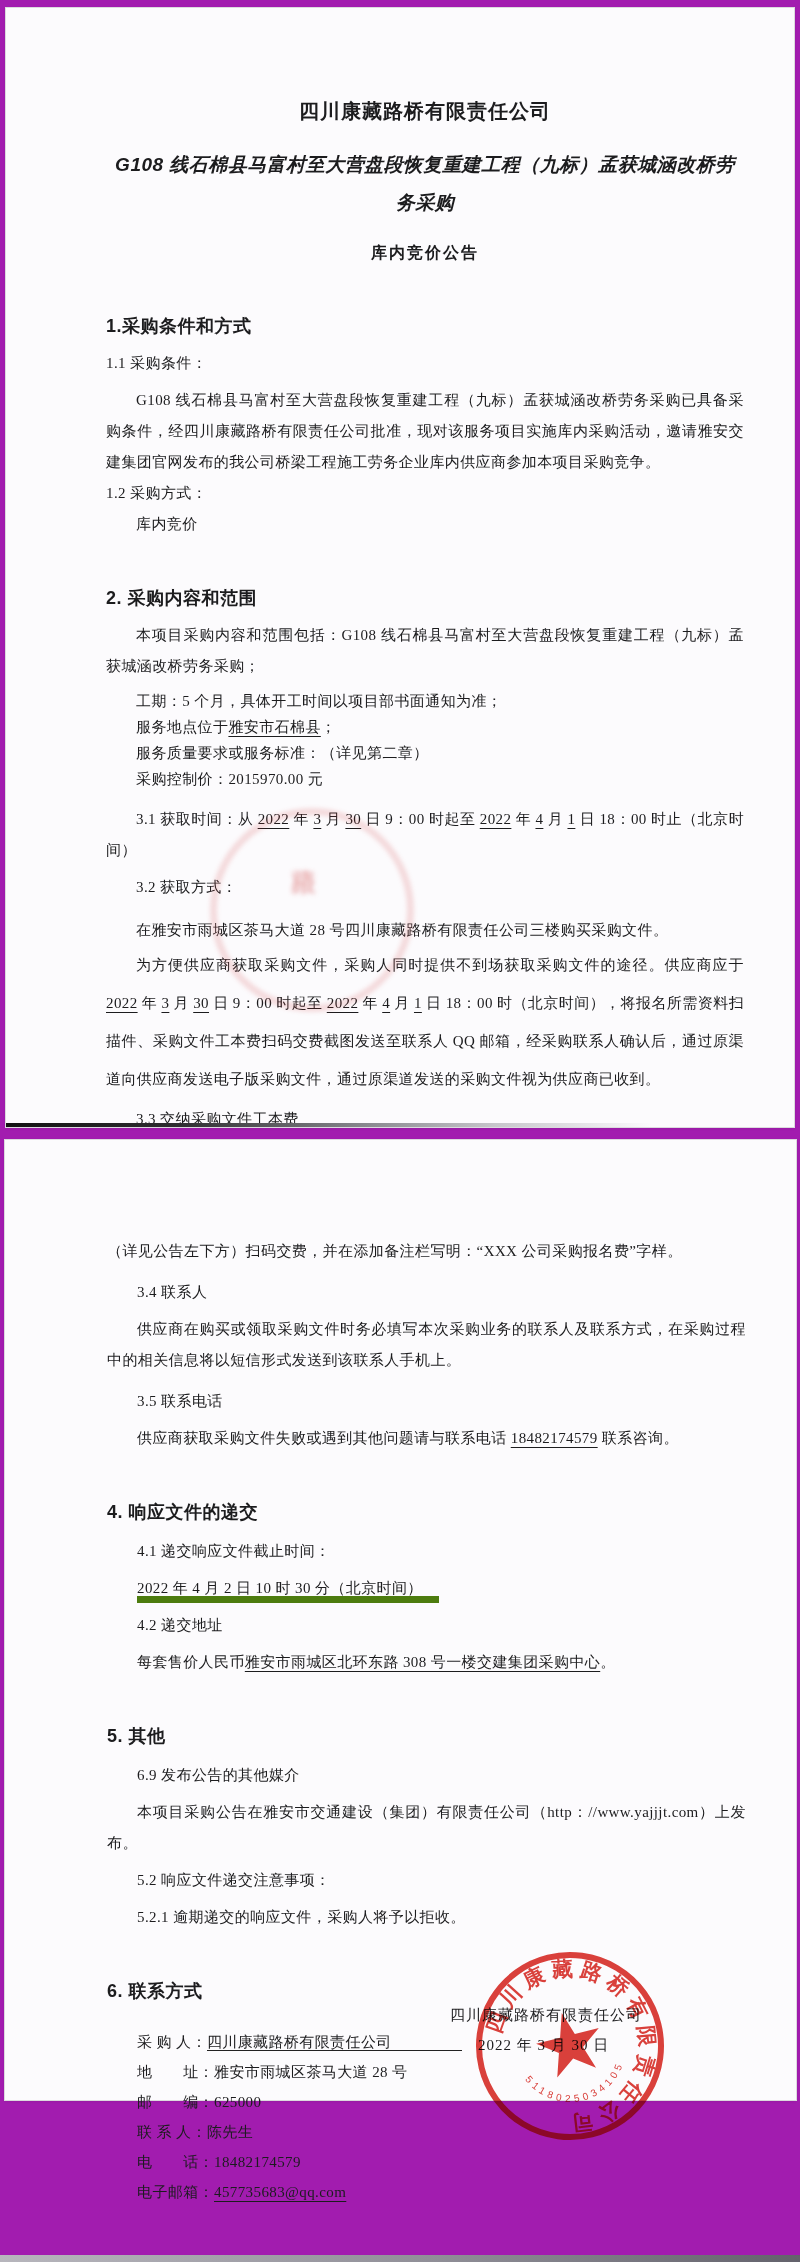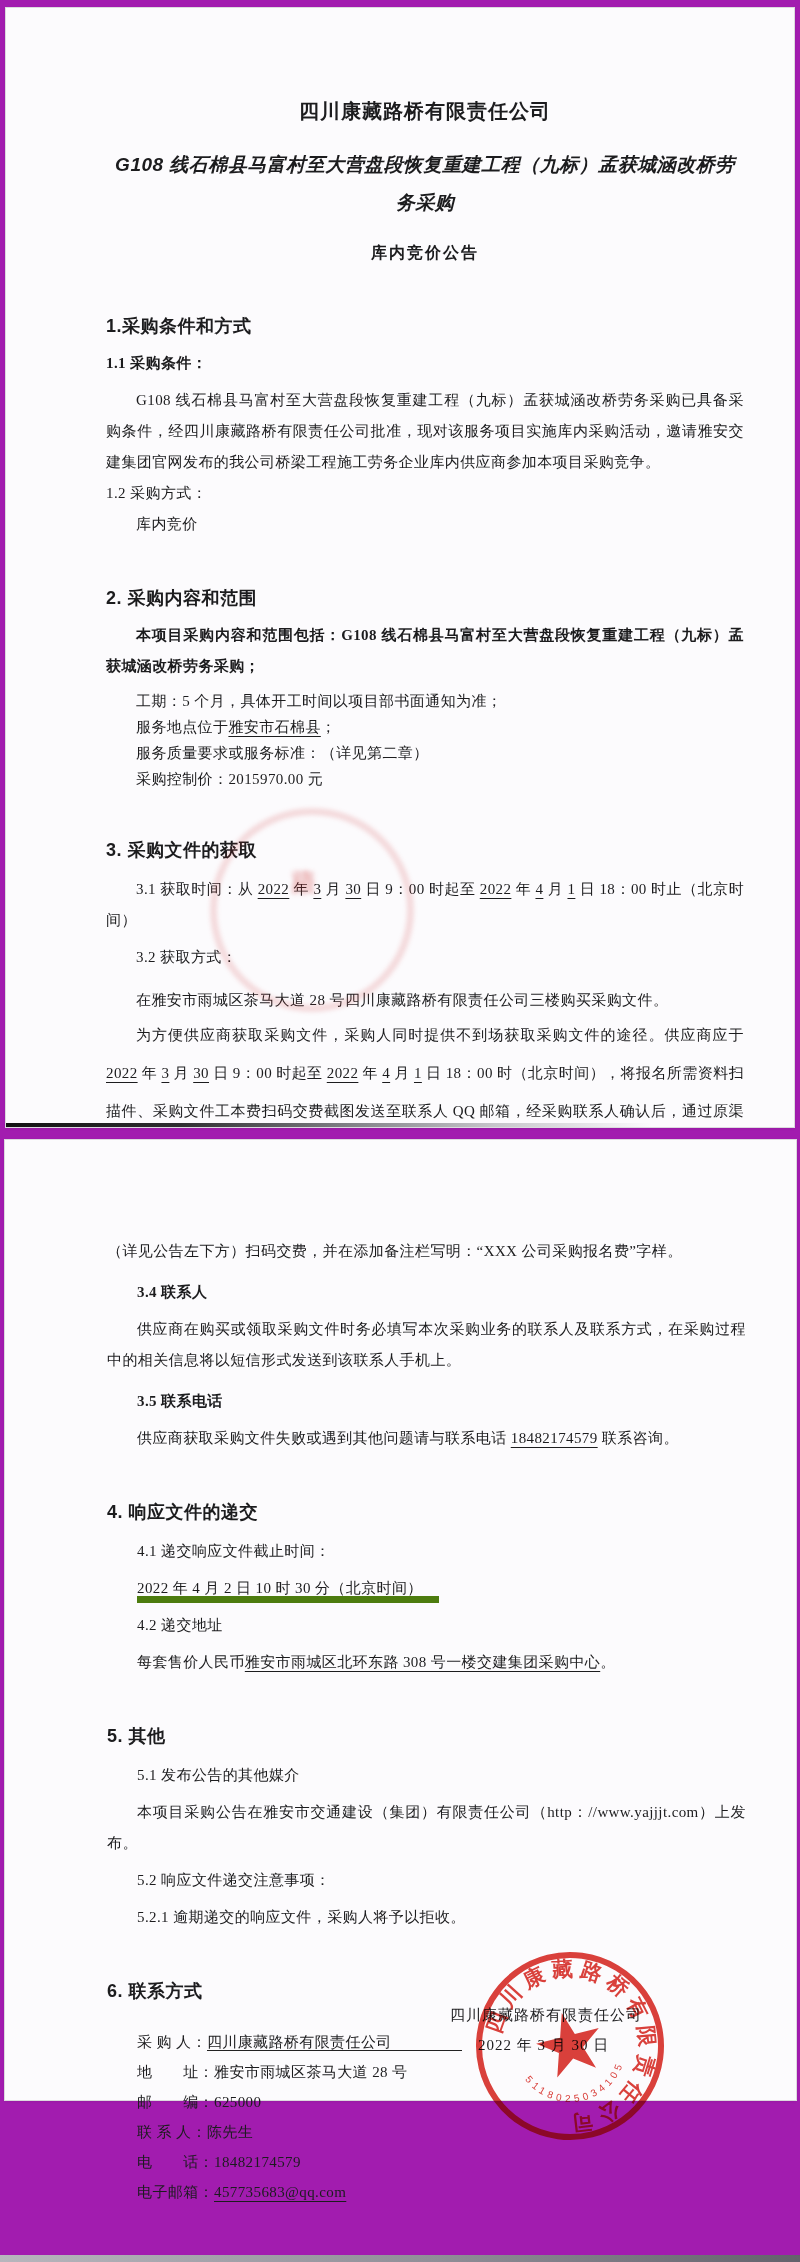--- a/index.html
+++ b/index.html
@@ -12,21 +12,21 @@
      background:linear-gradient(to right,#121212 0%,#2e2e30 22%,#86868c 45%,#c7c6cb 62%,rgba(220,220,224,0) 82%);}
   .bottom-strip{position:absolute;left:0;right:0;top:2255px;height:7px;
      background:linear-gradient(to right,#b7b6bd 0%,#8f8e97 55%,#63626c 100%);}
   .doc-title{text-align:center;font-family:"Liberation Sans","DejaVu Sans",sans-serif;font-weight:bold;}
   .t1{font-size:20px;line-height:30px;letter-spacing:1px;}
   .t2{font-size:19px;line-height:38px;margin-top:20px;letter-spacing:.5px;font-style:italic;}
   .t3{font-size:16px;line-height:30px;margin-top:16px;letter-spacing:2px;}
   h2{font-family:"Liberation Sans","DejaVu Sans",sans-serif;font-weight:bold;
      font-size:18px;line-height:24px;margin:46px 0 0 0;letter-spacing:.5px;}
   p{margin:0;font-size:15px;line-height:31px;letter-spacing:.4px;}
-  .mt6{margin-top:6px;}.mt10{margin-top:10px;font-weight:bold;}.mt12{margin-top:12px;}
+  .mt6{margin-top:6px;}.mt10{margin-top:10px;}.mt12{margin-top:12px;}
   .mt16{margin-top:24px;}
   .para{text-align:justify;}
   .indent{text-indent:2em;}
   .ind{padding-left:2em;}
   .li{line-height:26px;}
   .loose{line-height:38px;}
   .u{text-decoration:underline;text-underline-offset:4px;text-decoration-thickness:1px;}
   .u-ext{border-bottom:7px solid #4d7c0f;padding-right:16px;}
   .crow{line-height:30px;}
   .clabel{white-space:pre;}
@@ -62,21 +62,20 @@
     <p>1.2 采购方式：</p>
     <p class="ind">库内竞价</p>
 
     <h2>2. 采购内容和范围</h2>
     <p class="para indent mt10">本项目采购内容和范围包括：G108 线石棉县马富村至大营盘段恢复重建工程（九标）孟获城涵改桥劳务采购；</p>
     <p class="li ind mt6">工期：5 个月，具体开工时间以项目部书面通知为准；</p>
     <p class="li ind"><span>服务地点位于</span><span class="u">雅安市石棉县</span><span>；</span></p>
     <p class="li ind">服务质量要求或服务标准：（详见第二章）</p>
     <p class="li ind">采购控制价：2015970.00 元</p>
 
-    <h2>3. 采购文件的获取</h2>
     <p class="para indent mt12"><span>3.1 获取时间：从 </span><span class="u">2022</span><span> 年 </span><span class="u">3</span><span> 月 </span><span class="u">30</span><span> 日 9：00 时起至 </span><span class="u">2022</span><span> 年 </span><span class="u">4</span><span> 月 </span><span class="u">1</span><span> 日 18：00 时止（北京时间）</span></p>
     <p class="ind mt6">3.2 获取方式：</p>
     <p class="para indent mt12">在雅安市雨城区茶马大道 28 号四川康藏路桥有限责任公司三楼购买采购文件。</p>
     <p class="para indent loose"><span>为方便供应商获取采购文件，采购人同时提供不到场获取采购文件的途径。供应商应于</span><span class="u">2022</span><span> 年 </span><span class="u">3</span><span> 月 </span><span class="u">30</span><span> 日 9：00 时起至 </span><span class="u">2022</span><span> 年 </span><span class="u">4</span><span> 月 </span><span class="u">1</span><span> 日 18：00 时（北京时间），将报名所需资料扫描件、采购文件工本费扫码交费截图发送至联系人 QQ 邮箱，经采购联系人确认后，通过原渠道向供应商发送电子版采购文件，通过原渠道发送的采购文件视为供应商已收到。</span></p>
     <p class="ind mt6">3.3 交纳采购文件工本费</p>
     <p class="para indent mt6"><span>每套售价人民币 </span><span class="u">200</span><span> 元（售后不退），供应商可通过下载“采购人银行收款账户二维码”</span></p>
   </div>
 
   <div class="page page2">
     <p class="para">（详见公告左下方）扫码交费，并在添加备注栏写明：“XXX 公司采购报名费”字样。</p>
@@ -85,21 +84,21 @@
     <p class="ind mt10">3.5 联系电话</p>
     <p class="para indent mt6"><span>供应商获取采购文件失败或遇到其他问题请与联系电话 </span><span class="u">18482174579</span><span> 联系咨询。</span></p>
 
     <h2>4. 响应文件的递交</h2>
     <p class="ind mt12">4.1 递交响应文件截止时间：</p>
     <p class="ind mt6"><span class="u-ext">2022 年 4 月 2 日 10 时 30 分（北京时间）</span></p>
     <p class="ind mt6">4.2 递交地址</p>
     <p class="para indent mt6"><span>每套售价人民币</span><span class="u">雅安市雨城区北环东路 308 号一楼交建集团采购中心</span><span>。</span></p>
 
     <h2>5. 其他</h2>
-    <p class="ind mt12">5.1 发布公告的其他媒介</p>
+    <p class="ind mt12">6.9 发布公告的其他媒介</p>
     <p class="para indent mt6">本项目采购公告在雅安市交通建设（集团）有限责任公司（http：//www.yajjjt.com）上发布。</p>
     <p class="ind mt6">5.2 响应文件递交注意事项：</p>
     <p class="ind mt6">5.2.1 逾期递交的响应文件，采购人将予以拒收。</p>
 
     <h2>6. 联系方式</h2>
     <p class="crow ind mt16"><span class="clabel">采 购 人：</span><span class="sig-underline">四川康藏路桥有限责任公司</span></p>
     <p class="crow ind"><span class="clabel">地　　址：</span><span>雅安市雨城区茶马大道 28 号</span></p>
     <p class="crow ind"><span class="clabel">邮　　编：</span><span>625000</span></p>
     <p class="crow ind"><span class="clabel">联 系 人：</span><span>陈先生</span></p>
     <p class="crow ind"><span class="clabel">电　　话：</span><span>18482174579</span></p>

